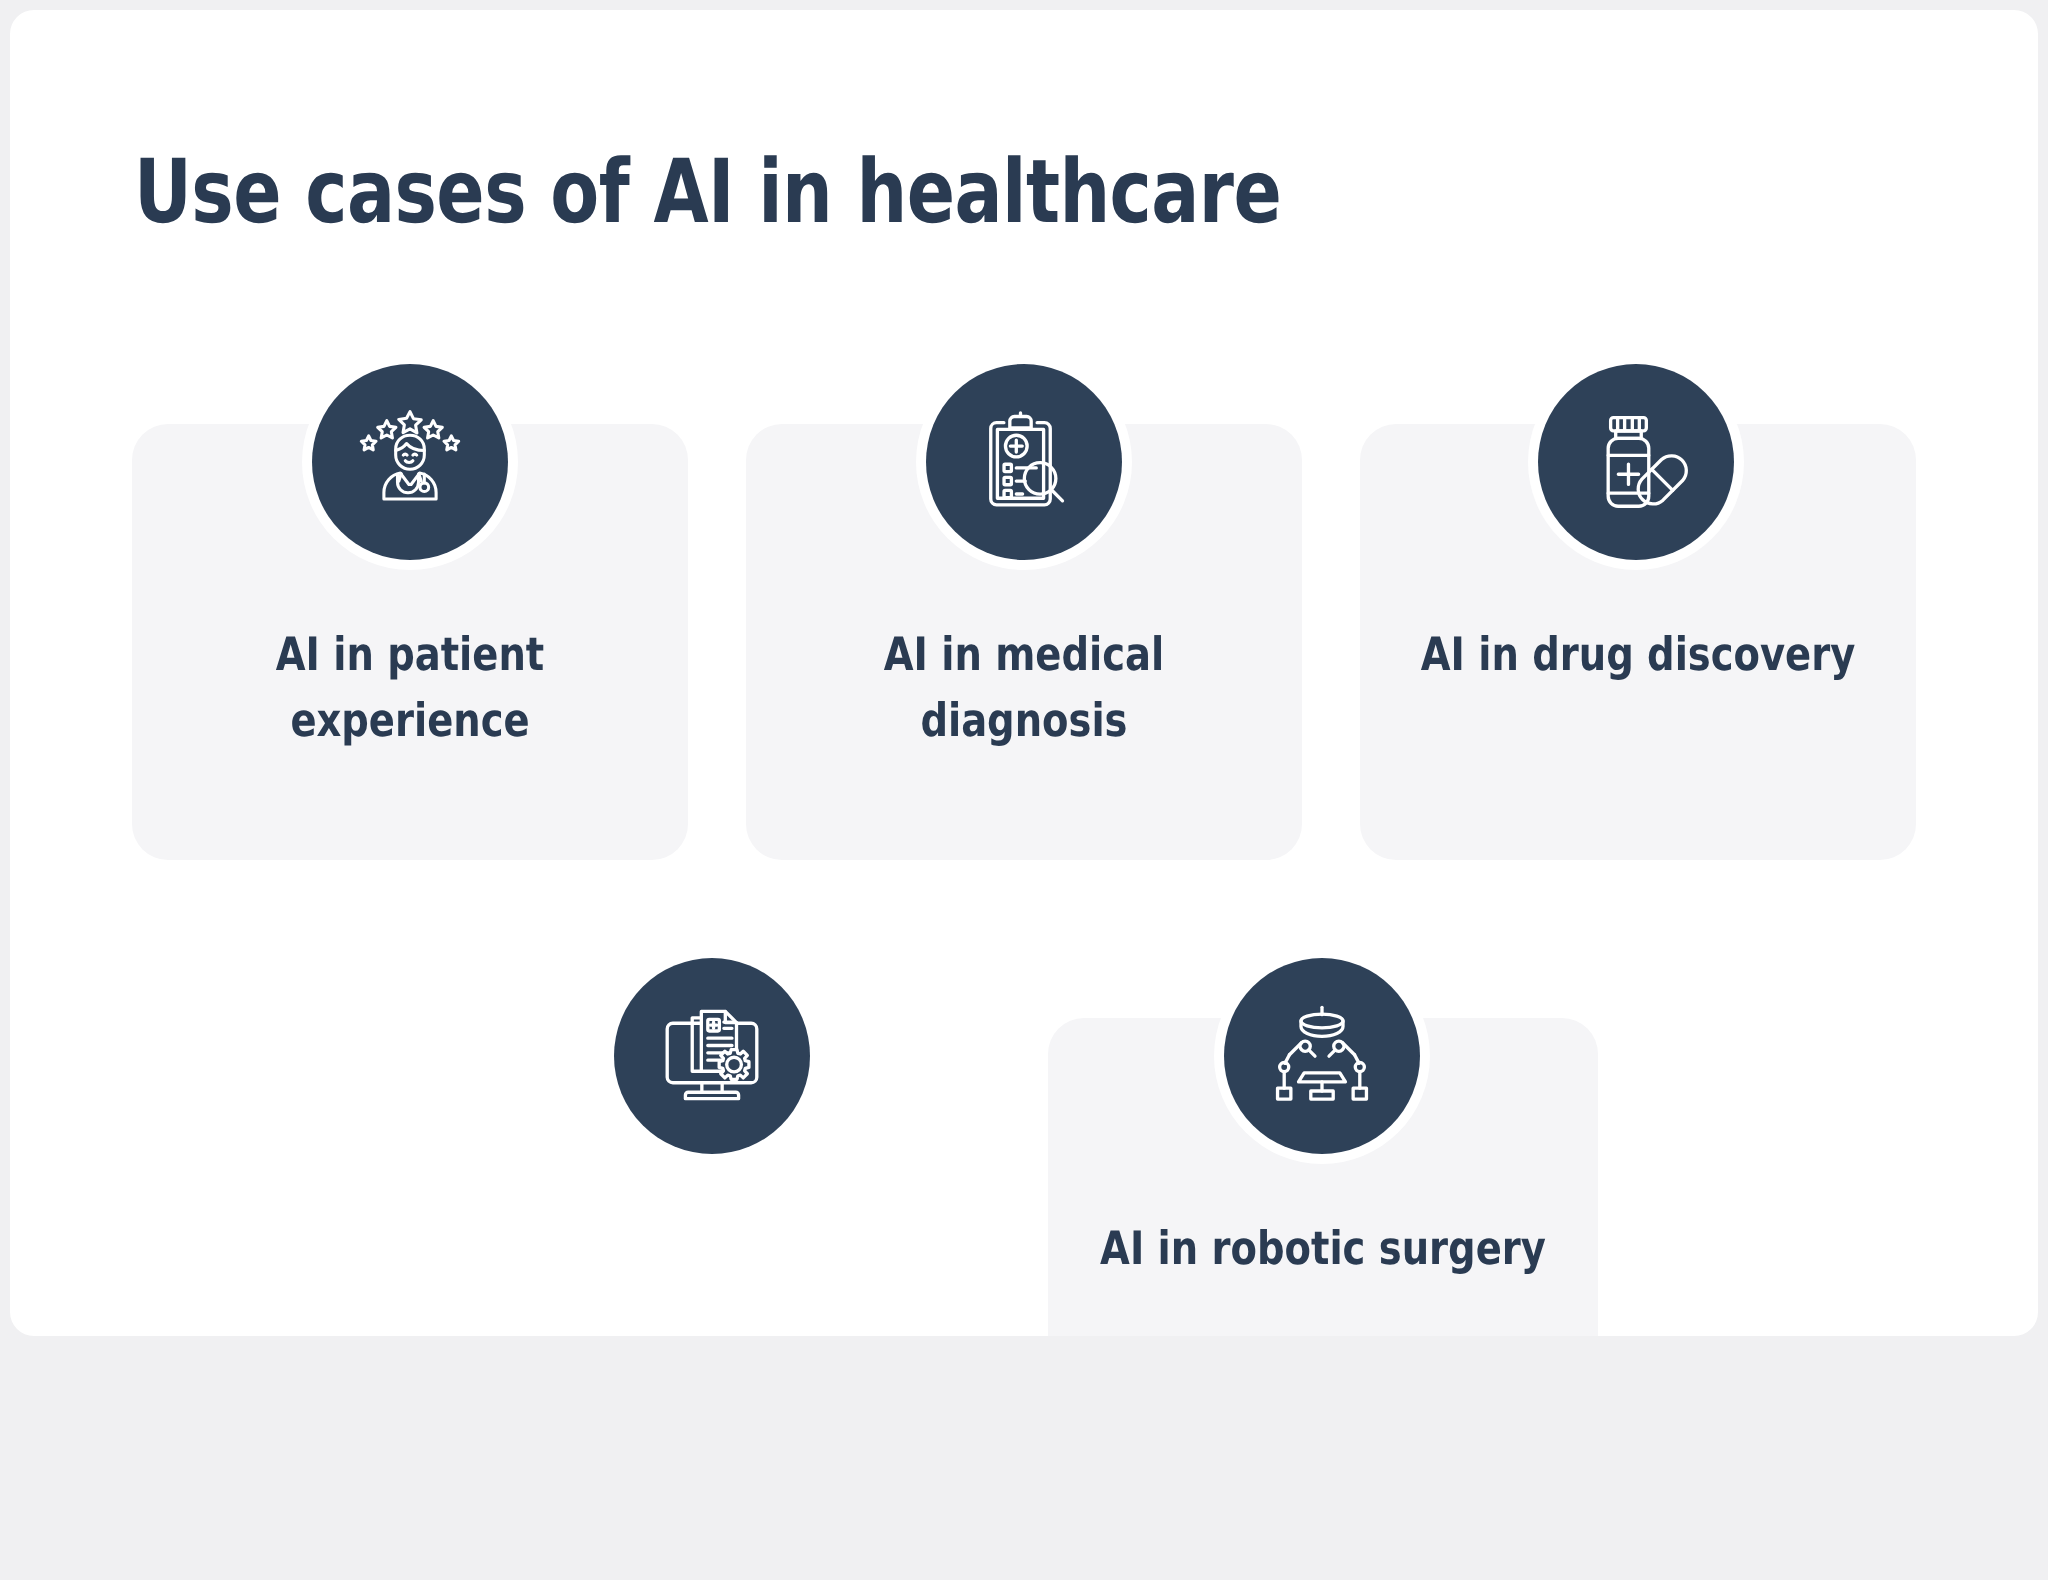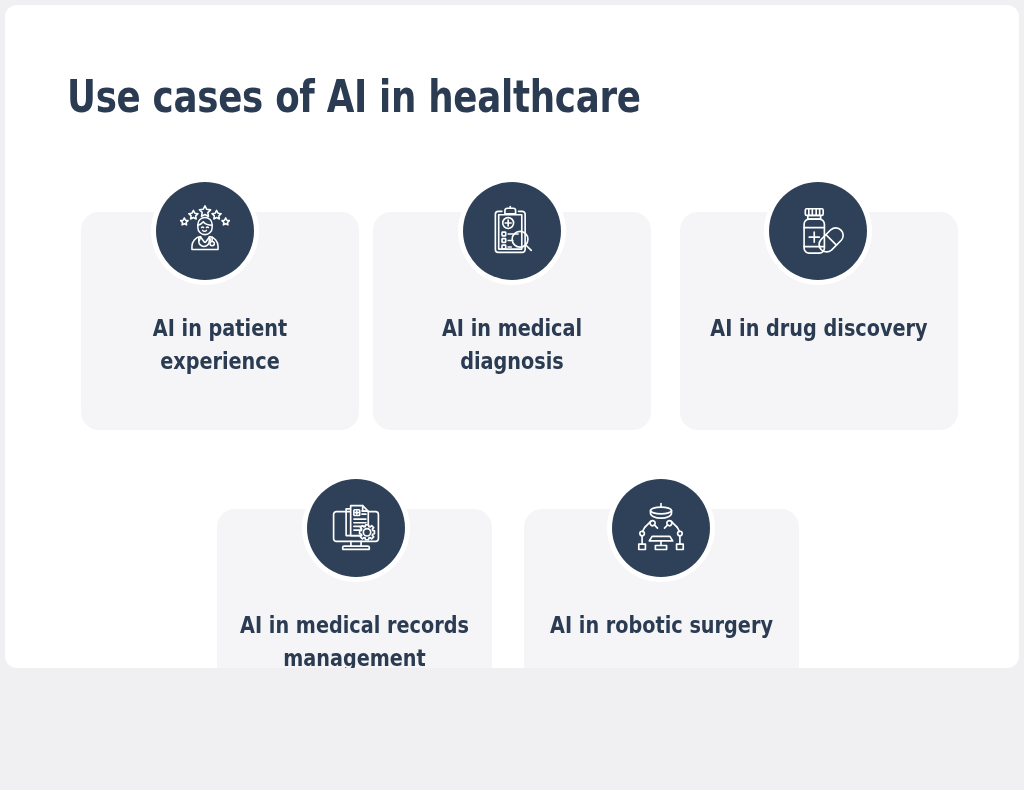--- a/index.html
+++ b/index.html
@@ -81,21 +81,21 @@
     justify-content: center;
   }
   .badge-inner svg {
     display: block;
   }
 
   
   .card.r1 { top: 207px; width: 278px; height: 218px; }
   .card.r1 .card-label { top: 100px; }
 
-  .card-1 { left: 76px; text-decoration: underline; }
+  .card-1 { left: 61px; text-decoration: underline; }
   .card-2 { left: 368px; }
   .card-3 { left: 675px; }
 
   .badge.b1 { left: 146px; top: 172px; }
   .badge.b2 { left: 453px; top: 172px; }
   .badge.b3 { left: 759px; top: 172px; }
 
   
   .card.r2 { top: 504px; width: 275px; height: 218px; }
   .card.r2 .card-label { top: 100px; }
@@ -118,23 +118,20 @@
   </div>
 
   <div class="card r1 card-3">
     <div class="card-label">AI in drug discovery</div>
   </div>
 
   <div class="card r1 card-2">
     <div class="card-label">AI in medical diagnosis</div>
   </div>
 
-  <div class="card r2 card-4">
-    <div class="card-label">AI in medical records management</div>
-  </div>
 
   <div class="card r2 card-5">
     <div class="card-label">AI in robotic surgery</div>
   </div>
 
   <div class="badge b1">
     <div class="badge-inner">
       <svg width="58" height="58" viewBox="0 0 64 64" fill="none" stroke="#ffffff" stroke-width="1.7" stroke-linecap="round" stroke-linejoin="round">
 
         <path d="M32 4.2l1.9 3.9 4.3.6-3.1 3 .73 4.26L32 13.75l-3.83 2.01.73-4.26-3.1-3 4.3-.6z"></path>

